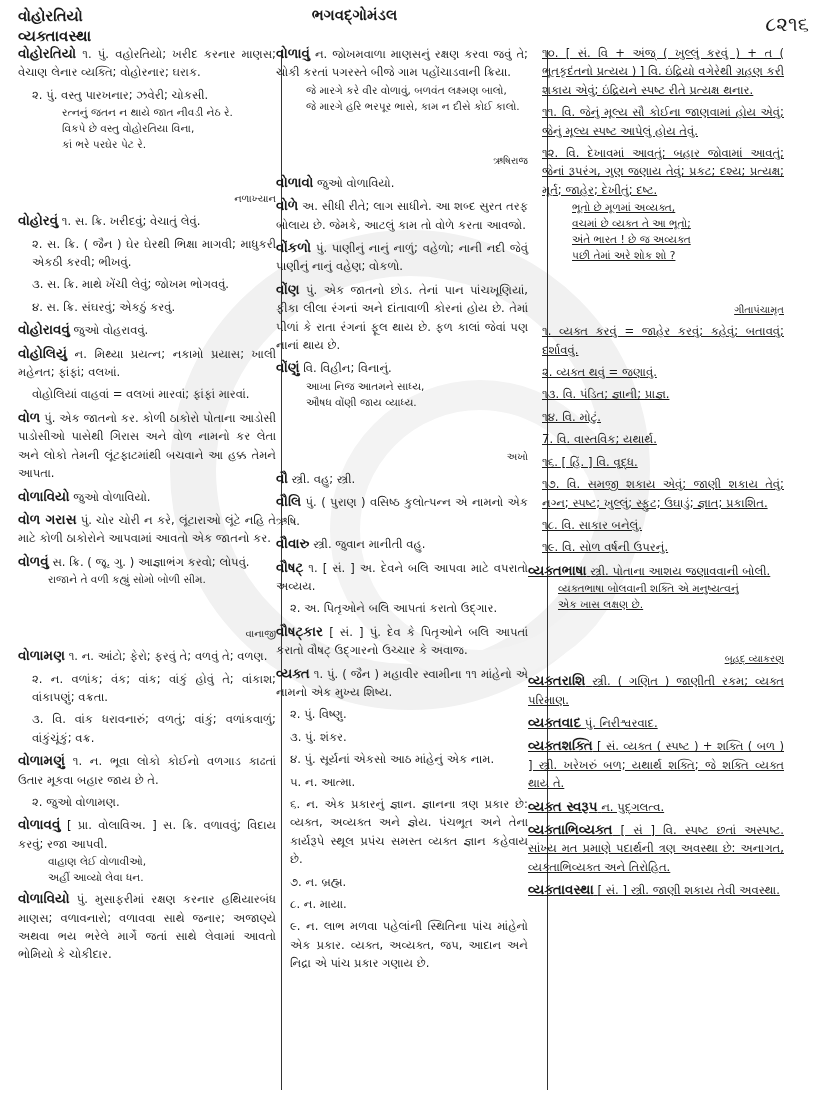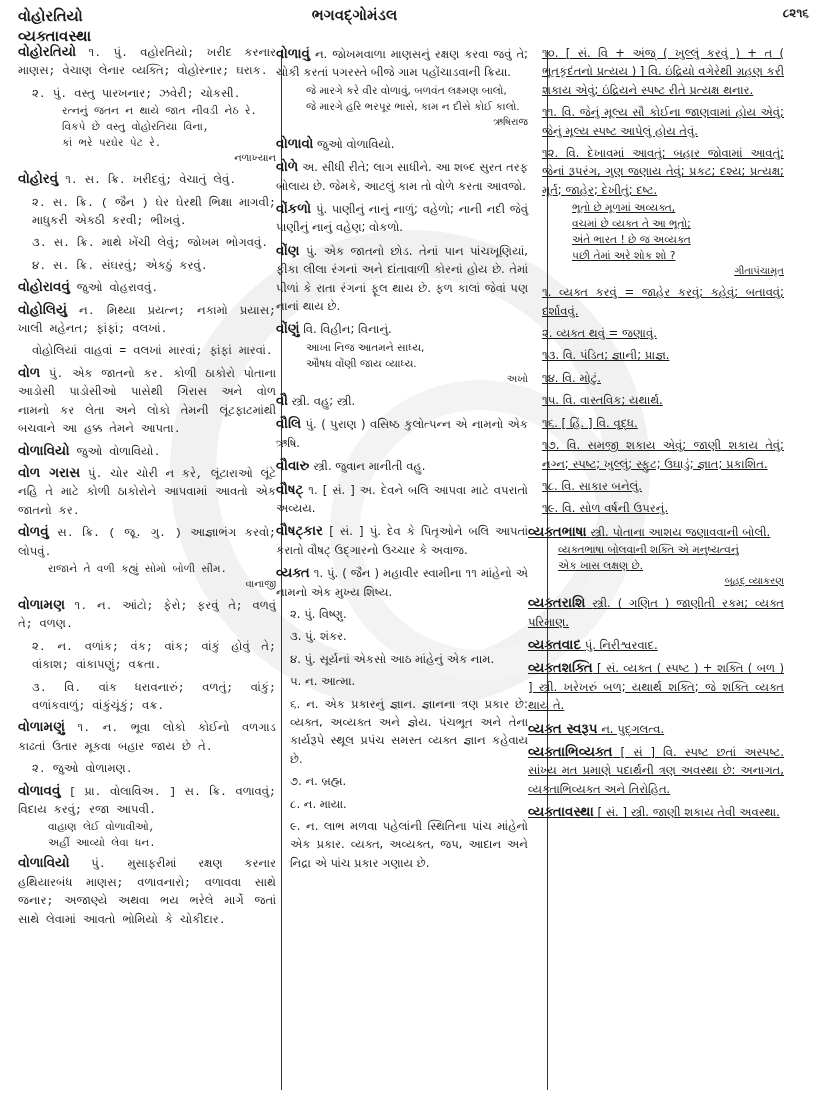--- a/index.html
+++ b/index.html
@@ -5,35 +5,35 @@
   html, body { margin:0; padding:0; background:#ffffff; }
   body { width:825px; height:1099px; position:relative; overflow:hidden;
          font-family:"DejaVu Sans", sans-serif; color:#1a1a1a; }
   .watermark { position:absolute; left:170px; top:230px; width:480px; height:480px;
                border-radius:50%; border:46px solid #f1f1f1; box-sizing:border-box; z-index:0; }
   .watermark2 { position:absolute; left:330px; top:380px; width:300px; height:300px;
                border-radius:50%; border:30px solid #f3f3f3; box-sizing:border-box; z-index:0; }
   .header { position:absolute; left:0; top:0; width:825px; height:48px; z-index:1; }
   .hdr-left { position:absolute; left:18px; top:6px; font-weight:bold; font-size:15px; line-height:20px; }
   .hdr-center { position:absolute; left:0; width:709px; top:6px; text-align:center; font-weight:bold; font-size:15px; }
-  .hdr-right { position:absolute; right:16px; top:6px; font-size:12px;font-weight:bold; }
+  .hdr-right { position:absolute; right:16px; top:12px; font-size:20px; }
   .col { position:absolute; top:44px; z-index:1; font-size:11.6px; line-height:18.4px; }
-  .col1 { left:18px; width:258px;font-family:Liberation Mono, monospace; }
+  .col1 { left:18px; width:258px; }
   .col2 { left:276px; width:252px; }
   .col3 { left:528px; width:256px;text-decoration:underline; }
   .sep { position:absolute; top:50px; width:1px; background:#333; z-index:1; }
   .sep1 { left:281px; height:1040px; }
   .sep2 { left:547px; height:1040px; }
   .entry { margin:0 0 4px 0; text-align:justify; }
   .hw { font-weight:bold; font-size:13.5px; }
   .body { }
   .sub { padding-left:14px; }
   .quote { padding-left:30px; font-size:10.6px; line-height:16px; }
   .quote .line { display:block; }
-  .src { display:block; text-align:right; font-size:10px; }
+  .src { display:block; text-align:right; font-size:10px;margin-top:39px; }
 </style>
 </head>
 <body>
 
 <div class="watermark"></div>
 <div class="watermark2"></div>
 
 <div class="header">
   <div class="hdr-left">
     <div>વોહોરતિયો</div>
@@ -91,20 +91,21 @@
     <div class="entry"><span class="hw">વોંણ</span> <span class="body">પું. એક જાતનો છોડ. તેનાં પાન પાંચખૂણિયાં, ફીકા લીલા રંગનાં અને દાંતાવાળી કોરનાં હોય છે. તેમાં પીળાં કે રાતા રંગનાં ફૂલ થાય છે. ફળ કાલાં જેવાં પણ નાનાં થાય છે.</span></div>
     <div class="entry"><span class="hw">વોંણું</span> <span class="body">વિ. વિહીન; વિનાનું.</span><div class="quote">
         <span class="line">આખા નિજ આતમને સાધ્ય,</span>
         <span class="line">ઔષધ વોંણી જાય વ્યાધ્ય.</span>
         <span class="src">અખો</span>
       </div></div>
     <div class="entry"><span class="hw">વૌ</span> <span class="body">સ્ત્રી. વહુ; સ્ત્રી.</span></div>
     <div class="entry"><span class="hw">વૌલિ</span> <span class="body">પું. ( પુરાણ ) વસિષ્ઠ કુલોત્પન્ન એ નામનો એક ઋષિ.</span></div>
     <div class="entry"><span class="hw">વૌવારુ</span> <span class="body">સ્ત્રી. જુવાન માનીતી વહુ.</span></div>
     <div class="entry"><span class="hw">વૌષટ્</span> <span class="body">૧. [ સં. ] અ. દેવને બલિ આપવા માટે વપરાતો અવ્યય.</span></div>
+    <div class="entry sub"><span>૨. અ. પિતૃઓને બલિ આપતાં કરાતો ઉદ્ગાર.</span></div>
     <div class="entry"><span class="hw">વૌષટ્કાર</span> <span class="body">[ સં. ] પું. દેવ કે પિતૃઓને બલિ આપતાં કરાતો વૌષટ્ ઉદ્ગારનો ઉચ્ચાર કે અવાજ.</span></div>
     <div class="entry"><span class="hw">વ્યક્ત</span> <span class="body">૧. પું. ( જૈન ) મહાવીર સ્વામીના ૧૧ માંહેનો એ નામનો એક મુખ્ય શિષ્ય.</span></div>
     <div class="entry sub"><span>૨. પું. વિષ્ણુ.</span></div>
     <div class="entry sub"><span>૩. પું. શંકર.</span></div>
     <div class="entry sub"><span>૪. પું. સૂર્યનાં એકસો આઠ માંહેનું એક નામ.</span></div>
     <div class="entry sub"><span>૫. ન. આત્મા.</span></div>
     <div class="entry sub"><span>૬. ન. એક પ્રકારનું જ્ઞાન. જ્ઞાનના ત્રણ પ્રકાર છે: વ્યક્ત, અવ્યક્ત અને જ્ઞેય. પંચભૂત અને તેના કાર્યરૂપે સ્થૂલ પ્રપંચ સમસ્ત વ્યક્ત જ્ઞાન કહેવાય છે.</span></div>
     <div class="entry sub"><span>૭. ન. બ્રહ્મ.</span></div>
     <div class="entry sub"><span>૮. ન. માયા.</span></div>
     <div class="entry sub"><span>૯. ન. લાભ મળવા પહેલાંની સ્થિતિના પાંચ માંહેનો એક પ્રકાર. વ્યક્ત, અવ્યક્ત, જપ, આદાન અને નિદ્રા એ પાંચ પ્રકાર ગણાય છે.</span></div>
@@ -116,21 +117,21 @@
         <span class="line">ભૂતો છે મૂળમાં અવ્યક્ત,</span>
         <span class="line">વચમાં છે વ્યક્ત તે આ ભૂતો;</span>
         <span class="line">અંતે ભારત ! છે જ અવ્યક્ત</span>
         <span class="line">પછી તેમાં અરે શોક શો ?</span>
         <span class="src">ગીતાપંચામૃત</span>
       </div></div>
     <div class="entry sub"><span>૧. વ્યક્ત કરવું = જાહેર કરવું; કહેવું; બતાવવું; દર્શાવવું.</span></div>
     <div class="entry sub"><span>૨. વ્યક્ત થવું = જણાવું.</span></div>
     <div class="entry sub"><span>૧૩. વિ. પંડિત; જ્ઞાની; પ્રાજ્ઞ.</span></div>
     <div class="entry sub"><span>૧૪. વિ. મોટું.</span></div>
-    <div class="entry sub"><span>૧૫. વિ. વાસ્તવિક; યથાર્થ.</span></div>
+    <div class="entry sub"><span>7. વિ. વાસ્તવિક; યથાર્થ.</span></div>
     <div class="entry sub"><span>૧૬. [ હિં. ] વિ. વૃદ્ધ.</span></div>
     <div class="entry sub"><span>૧૭. વિ. સમજી શકાય એવું; જાણી શકાય તેવું; નગ્ન; સ્પષ્ટ; ખુલ્લું; સ્ફુટ; ઉઘાડું; જ્ઞાત; પ્રકાશિત.</span></div>
     <div class="entry sub"><span>૧૮. વિ. સાકાર બનેલું.</span></div>
     <div class="entry sub"><span>૧૯. વિ. સોળ વર્ષની ઉપરનું.</span></div>
     <div class="entry"><span class="hw">વ્યક્તભાષા</span> <span class="body">સ્ત્રી. પોતાના આશય જણાવવાની બોલી.</span><div class="quote">
         <span class="line">વ્યક્તભાષા બોલવાની શક્તિ એ મનુષ્યત્વનું</span>
         <span class="line">એક ખાસ લક્ષણ છે.</span>
         <span class="src">બૃહદ્ વ્યાકરણ</span>
       </div></div>
     <div class="entry"><span class="hw">વ્યક્તરાશિ</span> <span class="body">સ્ત્રી. ( ગણિત ) જાણીતી રકમ; વ્યક્ત પરિમાણ.</span></div>

